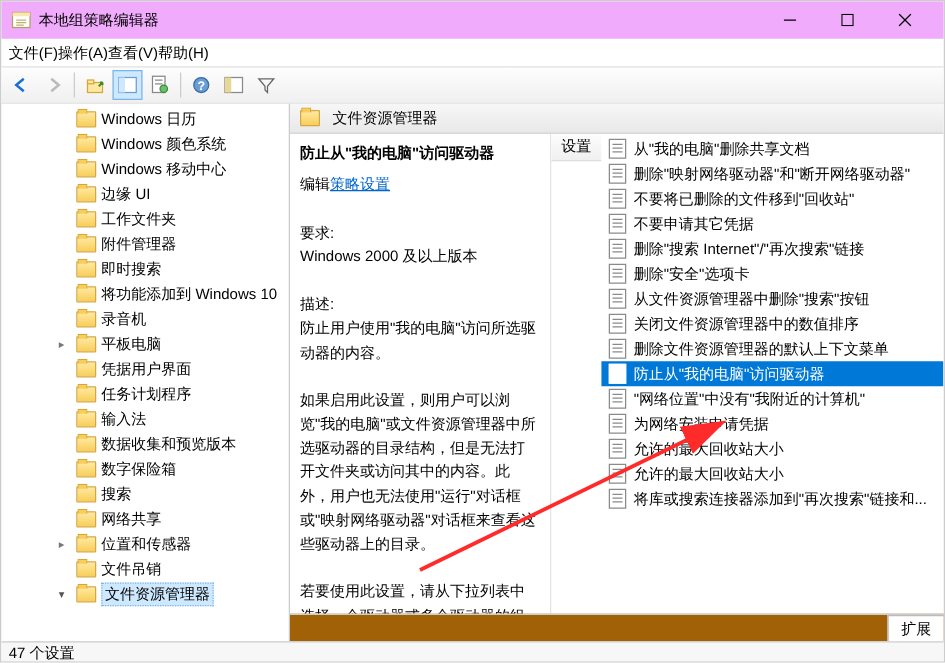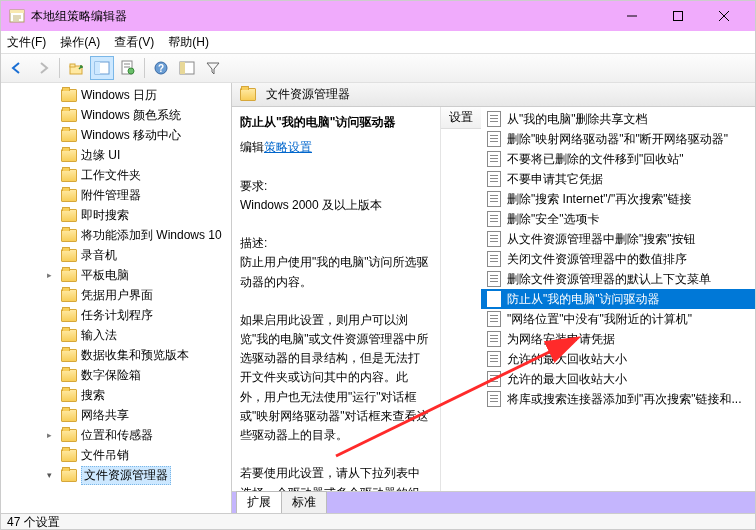--- a/index.html
+++ b/index.html
@@ -29,21 +29,20 @@
     width: 46px; height: 30px;
     display: flex; align-items: center; justify-content: center;
     font-family: "Segoe UI Symbol", sans-serif;
     font-size: 10px;
   }
   .menubar {
     height: 22px;
     display: flex;
     align-items: center;
     padding: 0 6px;
-    gap: 14px;
   }
   .menubar span { cursor: default; }
   .toolbar {
     height: 30px;
     display: flex;
     align-items: center;
     padding: 0 4px;
     gap: 2px;
     border-top: 1px solid #e0e0e0;
     border-bottom: 1px solid #e0e0e0;
@@ -187,21 +186,22 @@
     box-shadow: 0 3px 0 #8a8a8a, 0 6px 0 #8a8a8a;
   }
   .setting-item.selected .setting-icon { border-color:#fff;}
   .setting-item.selected .setting-icon::before { background:#fff; box-shadow:0 3px 0 #fff,0 6px 0 #fff;}
   .tabs-row {
     height: 22px;
     display: flex;
     align-items: flex-end;
     padding-left: 4px;
     border-top: 1px solid #ccc;
-    background: #c4b5fd;
+    background: #a16207;
+    flex-direction: column;
   }
   .tab {
     padding: 2px 10px;
     border: 1px solid #bbb;
     border-top: 1px solid #bbb;
     border-bottom: none;
     margin-right: -1px;
     background: #f0f0f0;
     font-size: 12px;
   }

